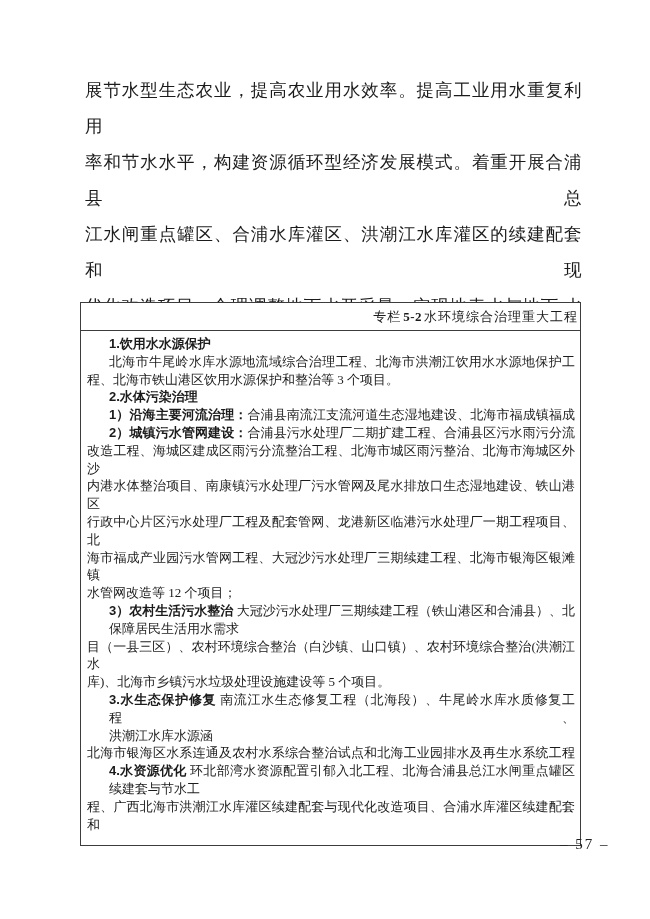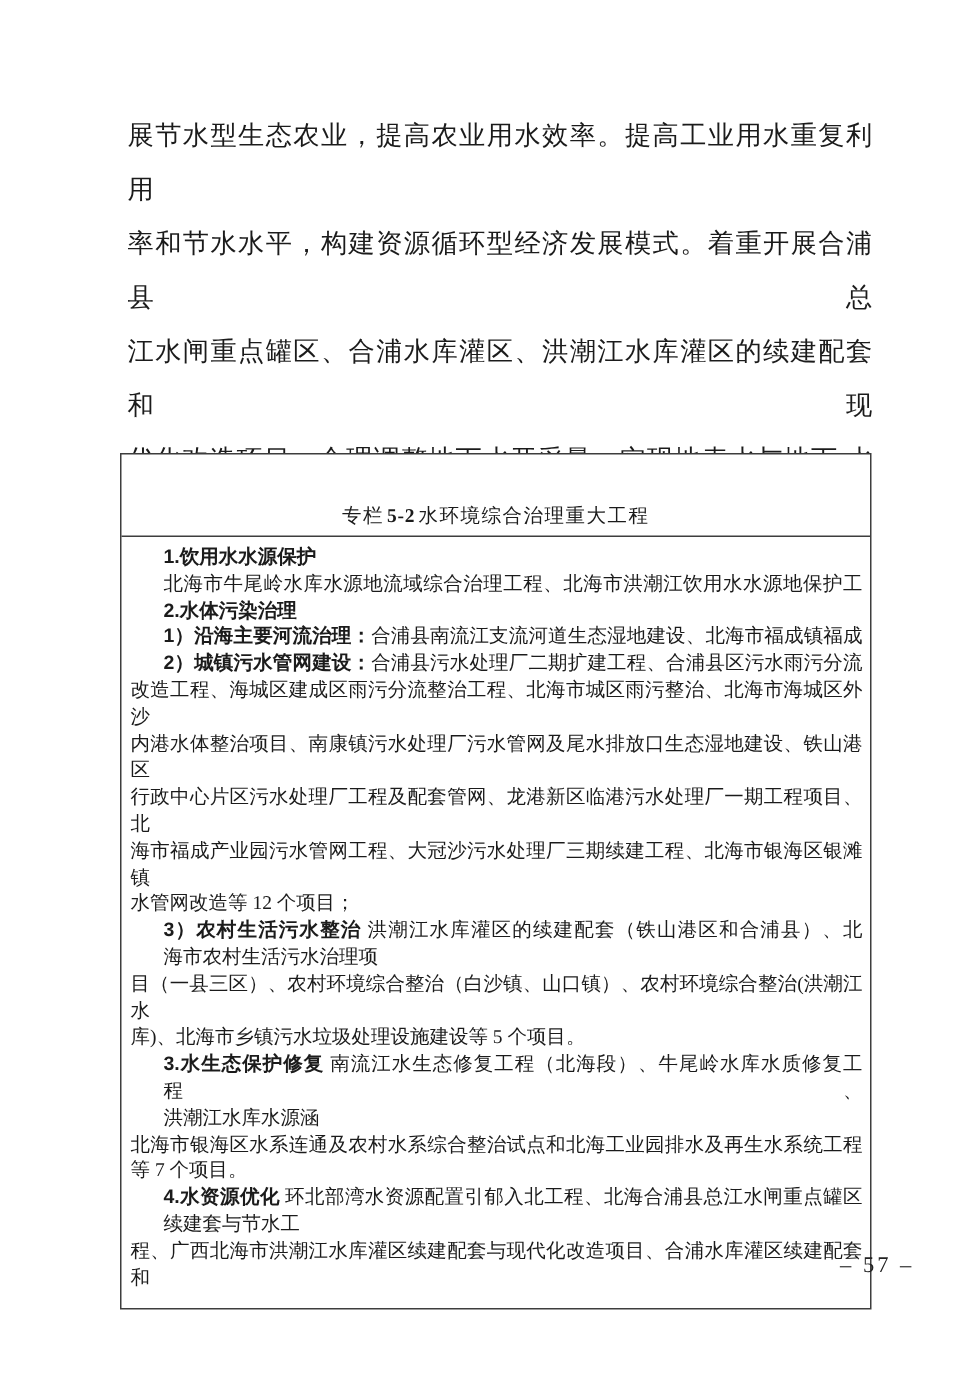--- a/index.html
+++ b/index.html
@@ -40,25 +40,24 @@
     left: 80px;
     top: 302px;
     width: 501px;
     border: 1.5px solid #3d3d3d;
     box-sizing: border-box;
     background: #ffffff;
   }
   .box-header {
     height: 27px;
     line-height: 27px;
-    text-align: center;
+    text-align: right;
     border-bottom: 1.5px solid #3d3d3d;
     font-size: 13px;
     letter-spacing: 1px;
-    margin-top: 27px;
   }
   .box-header b { letter-spacing: 0.5px; }
   .box-header span { margin: 0 2px; }
   .box-body {
     padding: 4px 5px 12px 6px;
     font-size: 13px;
     line-height: 17.8px;
   }
   .box-line {
     text-align: left;
@@ -101,36 +100,36 @@
       <div class="main-line"><span>再生水利用设施，实现区域内再生水循环利用。</span></div>
     </div>
 
   <div class="feature-box">
     <div class="box-header">
       <span>专栏</span><b>5-2</b><span>水环境综合治理重大工程</span>
     </div>
     <div class="box-body" id="box-lines">
         <div class="box-line indent"><b>1.饮用水水源保护</b><span></span></div>
         <div class="box-line indent fill"><span>北海市牛尾岭水库水源地流域综合治理工程、北海市洪潮江饮用水水源地保护工</span></div>
+        <div class="box-line"><span>程、北海市铁山港区饮用水源保护和整治等 3 个项目。</span></div>
         <div class="box-line indent"><b>2.水体污染治理</b><span></span></div>
         <div class="box-line indent fill"><b>1）沿海主要河流治理：</b><span>合浦县南流江支流河道生态湿地建设、北海市福成镇福成</span></div>
         <div class="box-line indent fill"><b>2）城镇污水管网建设：</b><span>合浦县污水处理厂二期扩建工程、合浦县区污水雨污分流</span></div>
         <div class="box-line fill"><span>改造工程、海城区建成区雨污分流整治工程、北海市城区雨污整治、北海市海城区外沙</span></div>
         <div class="box-line fill"><span>内港水体整治项目、南康镇污水处理厂污水管网及尾水排放口生态湿地建设、铁山港区</span></div>
         <div class="box-line fill"><span>行政中心片区污水处理厂工程及配套管网、龙港新区临港污水处理厂一期工程项目、北</span></div>
         <div class="box-line fill"><span>海市福成产业园污水管网工程、大冠沙污水处理厂三期续建工程、北海市银海区银滩镇</span></div>
         <div class="box-line"><span>水管网改造等 12 个项目；</span></div>
-        <div class="box-line indent fill"><b>3）农村生活污水整治</b><span> 洪潮江水库灌区的续建配套（铁山港区和合浦县）、北</span></div>
-        <div class="box-line indent"><span>海市农村生活污水治理项</span></div>
+        <div class="box-line indent fill"><b>3）农村生活污水整治</b><span> 大冠沙污水处理厂三期续建工程（铁山港区和合浦县）、北</span></div>
+        <div class="box-line indent"><span>保障居民生活用水需求</span></div>
         <div class="box-line fill"><span>目（一县三区）、农村环境综合整治（白沙镇、山口镇）、农村环境综合整治(洪潮江水</span></div>
         <div class="box-line"><span>库)、北海市乡镇污水垃圾处理设施建设等 5 个项目。</span></div>
         <div class="box-line indent fill"><b>3.水生态保护修复</b><span> 南流江水生态修复工程（北海段）、牛尾岭水库水质修复工程、</span></div>
         <div class="box-line indent"><span>洪潮江水库水源涵</span></div>
         <div class="box-line fill"><span>北海市银海区水系连通及农村水系综合整治试点和北海工业园排水及再生水系统工程</span></div>
-        <div class="box-line"><span>等 7 个项目。</span></div>
         <div class="box-line indent fill"><b>4.水资源优化</b><span> 环北部湾水资源配置引郁入北工程、北海合浦县总江水闸重点罐区</span></div>
         <div class="box-line indent"><span>续建套与节水工</span></div>
         <div class="box-line fill"><span>程、广西北海市洪潮江水库灌区续建配套与现代化改造项目、合浦水库灌区续建配套和</span></div>
       </div>
   </div>
 
   <div class="page-number">– 57 –</div>
 
 </div>
 

